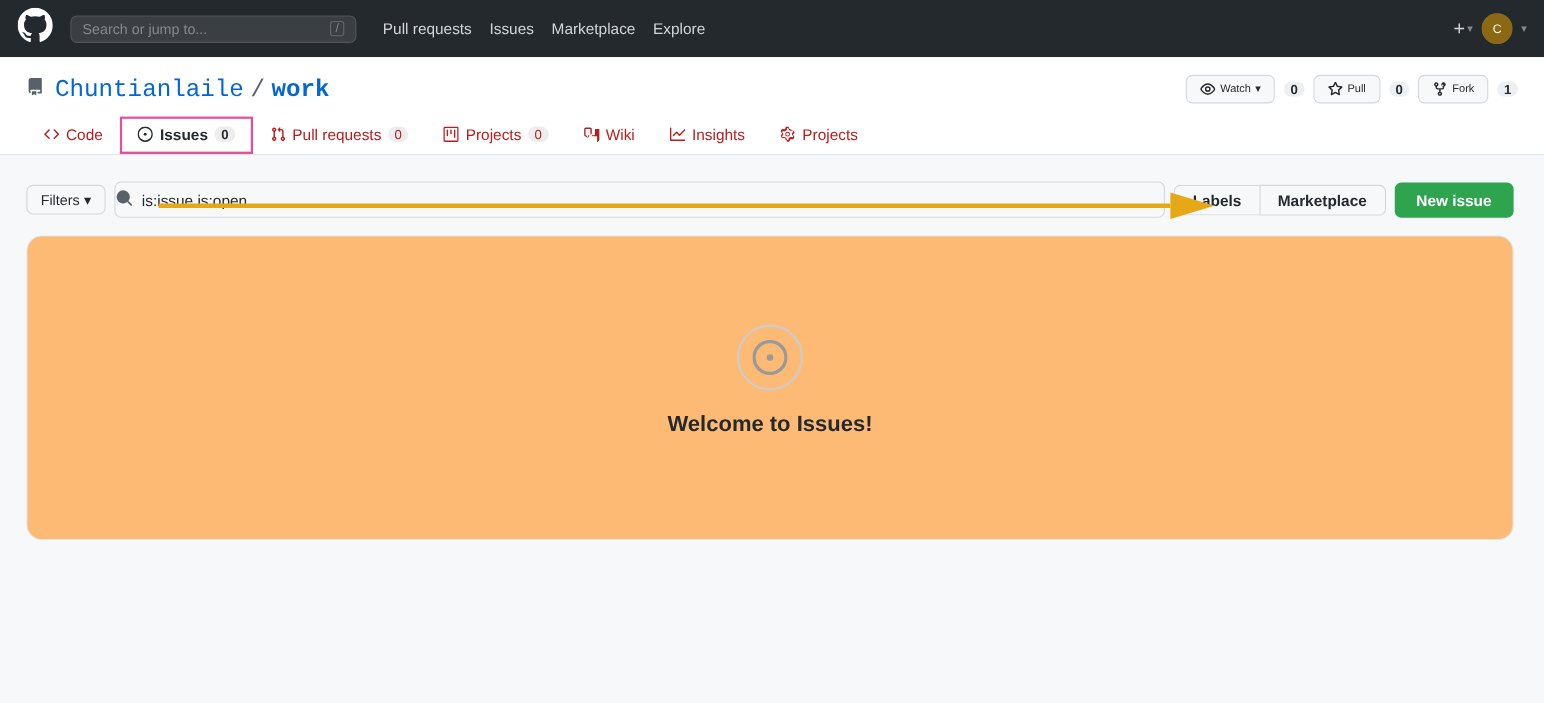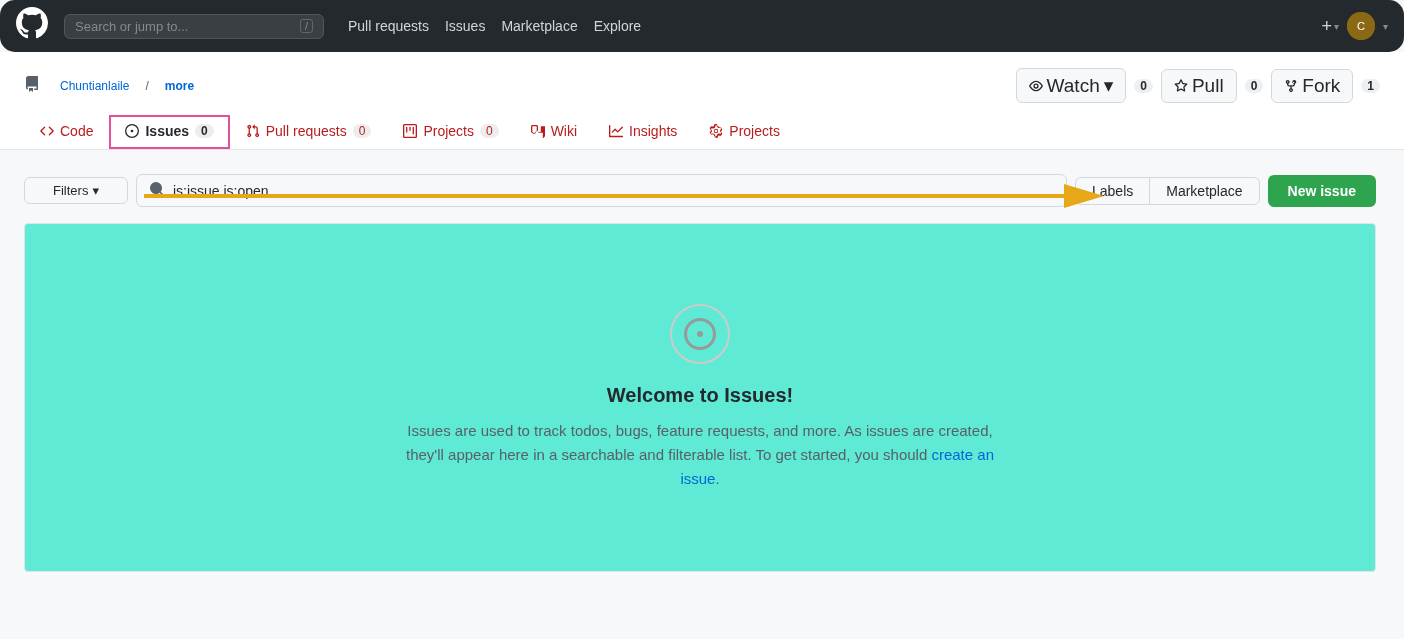--- a/index.html
+++ b/index.html
@@ -6,21 +6,20 @@
     body { font-family: -apple-system, BlinkMacSystemFont, "Segoe UI", Helvetica, Arial, sans-serif; font-size: 14px; background: #f6f8fa; color: #24292e; }
 
     
     .navbar {
       background: #24292e;
       height: 52px;
       display: flex;
       align-items: center;
       padding: 0 16px;
       gap: 16px;
-      border-radius: 15px;
     }
     .navbar-logo { color: white; font-size: 24px; cursor: pointer; flex-shrink: 0; }
     .navbar-search {
       display: flex;
       align-items: center;
       background: #3a3f44;
       border: 1px solid #555;
       border-radius: 6px;
       padding: 4px 10px;
       gap: 8px;
@@ -55,36 +54,36 @@
       background: white;
       border-bottom: 1px solid #e1e4e8;
       padding: 16px 24px 0;
     }
     .repo-title-row {
       display: flex;
       align-items: center;
       justify-content: space-between;
       margin-bottom: 12px;
     }
-    .repo-breadcrumb { display: flex; align-items: center; gap: 16px; font-size: 12px; }
+    .repo-breadcrumb { display: flex; align-items: center; gap: 6px; font-size: 22px; font-family: Liberation Mono, monospace; }
     .repo-breadcrumb .repo-icon { color: #586069; margin-right: 4px; }
     .repo-breadcrumb a { color: #0366d6; text-decoration: none; font-weight: 400; }
     .repo-breadcrumb .slash { color: #586069; font-weight: 300; }
     .repo-breadcrumb .repo-name { color: #0366d6; font-weight: 600; }
     .repo-actions { display: flex; align-items: center; gap: 8px; }
     .btn-repo-action {
       display: flex;
       align-items: center;
       gap: 4px;
       padding: 5px 12px;
       border: 1px solid #d1d9e0;
       border-radius: 6px;
       background: #f6f8fa;
       color: #24292e;
-      font-size: 19px;
+      font-size: 10px;
       cursor: pointer;
       text-decoration: none;
     }
     .count-badge {
       background: rgba(209,217,224,0.4);
       border-radius: 20px;
       padding: 0 6px;
       font-size: 12px;
       font-weight: 600;
     }
@@ -125,76 +124,76 @@
     .issues-bar {
       display: flex;
       align-items: center;
       gap: 8px;
       margin-bottom: 16px;
     }
     .btn-filters {
       display: flex;
       align-items: center;
       gap: 4px;
-      padding: 5px 28px;
+      padding: 5px 12px;
       border: 1px solid #d1d9e0;
       border-radius: 6px;
       background: #f6f8fa;
       color: #24292e;
       font-size: 13px;
       cursor: pointer;
       text-align: center;
     }
     .issues-search {
       display: flex;
       align-items: center;
       gap: 8px;
       flex: 1;
       border: 1px solid #d1d9e0;
       border-radius: 6px;
-      padding: 6px 12px;
+      padding: 6px 0;
       background: #f6f8fa;
     }
     .issues-search input {
       border: none;
       background: transparent;
       outline: none;
       font-size: 14px;
       color: #24292e;
       width: 100%;
     }
     .search-icon-wrap { color: #586069; }
     .btn-labels, .btn-milestones {
       padding: 5px 16px;
       border: 1px solid #d1d9e0;
       background: #f6f8fa;
       color: #24292e;
       font-size: 14px;
-      font-weight: 400;
+      font-weight: 700;
       cursor: pointer;
     }
     .btn-labels { border-radius: 6px 0 0 6px; border-right: none; }
     .btn-milestones { border-radius: 0 6px 6px 0; }
 
     .btn-new-issue {
       padding: 8px 20px;
       background: #2ea44f;
       color: white;
       border: none;
       border-radius: 6px;
       font-size: 14px;
       font-weight: 700;
       cursor: pointer;
     }
 
     
     .issues-container {
-      background: #5eead4;
+      background: #fdba74;
       border: 1px solid #e1e4e8;
-      border-radius: 4px;
+      border-radius: 14px;
     }
     .issues-empty {
       display: flex;
       flex-direction: column;
       align-items: center;
       justify-content: center;
       padding: 80px 40px;
       text-align: center;
     }
     .issues-empty-icon {
@@ -273,21 +272,21 @@
 <div class="repo-header">
   <div class="repo-title-row">
     <div class="repo-breadcrumb">
       <span class="repo-icon">
         <svg height="16" width="16" viewBox="0 0 16 16" fill="#586069">
           <path d="M2 2.5A2.5 2.5 0 014.5 0h8.75a.75.75 0 01.75.75v12.5a.75.75 0 01-.75.75h-2.5a.75.75 0 110-1.5h1.75v-2h-8a1 1 0 00-.714 1.7.75.75 0 01-1.072 1.05A2.495 2.495 0 012 11.5v-9zm10.5-1V9h-8c-.356 0-.694.074-1 .208V2.5a1 1 0 011-1h8zM5 12.25v3.25a.25.25 0 00.4.2l1.45-1.087a.25.25 0 01.3 0L8.6 15.7a.25.25 0 00.4-.2v-3.25a.25.25 0 00-.25-.25h-3.5a.25.25 0 00-.25.25z"></path>
         </svg>
       </span>
       <a href="#">Chuntianlaile</a>
       <span class="slash">/</span>
-      <a href="#" class="repo-name">more</a>
+      <a href="#" class="repo-name">work</a>
     </div>
     <div class="repo-actions">
       <a href="#" class="btn-repo-action">
         <svg height="14" width="14" viewBox="0 0 16 16" fill="currentColor">
           <path d="M1.679 7.932c.412-.621 1.242-1.75 2.366-2.717C5.175 4.242 6.527 3.5 8 3.5c1.473 0 2.824.742 3.955 1.715 1.124.967 1.954 2.096 2.366 2.717a.119.119 0 010 .136c-.412.621-1.242 1.75-2.366 2.717C10.825 11.758 9.473 12.5 8 12.5c-1.473 0-2.824-.742-3.955-1.715C2.92 9.818 2.09 8.69 1.679 8.068a.119.119 0 010-.136zM8 2c-1.981 0-3.67.992-4.933 2.078C1.797 5.169.88 6.423.43 7.1a1.619 1.619 0 000 1.798c.45.678 1.367 1.932 2.637 3.024C4.329 13.008 6.019 14 8 14c1.981 0 3.67-.992 4.933-2.078 1.27-1.092 2.187-2.346 2.637-3.024a1.619 1.619 0 000-1.798c-.45-.678-1.367-1.932-2.637-3.024C11.671 2.992 9.981 2 8 2zm0 4.5a1.5 1.5 0 100 3 1.5 1.5 0 000-3zM5 8a3 3 0 116 0 3 3 0 01-6 0z"></path>
         </svg>
         <span>Watch</span>
         <span>▾</span>
       </a>
       <span class="count-badge">0</span>
@@ -391,19 +390,15 @@
 
   <div class="issues-container">
     <div class="issues-empty">
       <div class="issues-empty-icon">
         <svg height="32" width="32" viewBox="0 0 16 16" fill="#999">
           <path d="M8 9.5a1.5 1.5 0 100-3 1.5 1.5 0 000 3z"></path>
             <path d="M8 0a8 8 0 100 16A8 8 0 008 0zM1.5 8a6.5 6.5 0 1113 0 6.5 6.5 0 01-13 0z"></path>
         </svg>
       </div>
       <h3>Welcome to Issues!</h3>
-      <p>
-        <span>Issues are used to track todos, bugs, feature requests, and more. As issues are created, they'll appear here in a searchable and filterable list. To get started, you should</span>
-        <a href="#">create an issue</a><span>.</span>
-      </p>
     </div>
   </div>
 </div>
 
 </body></html>

